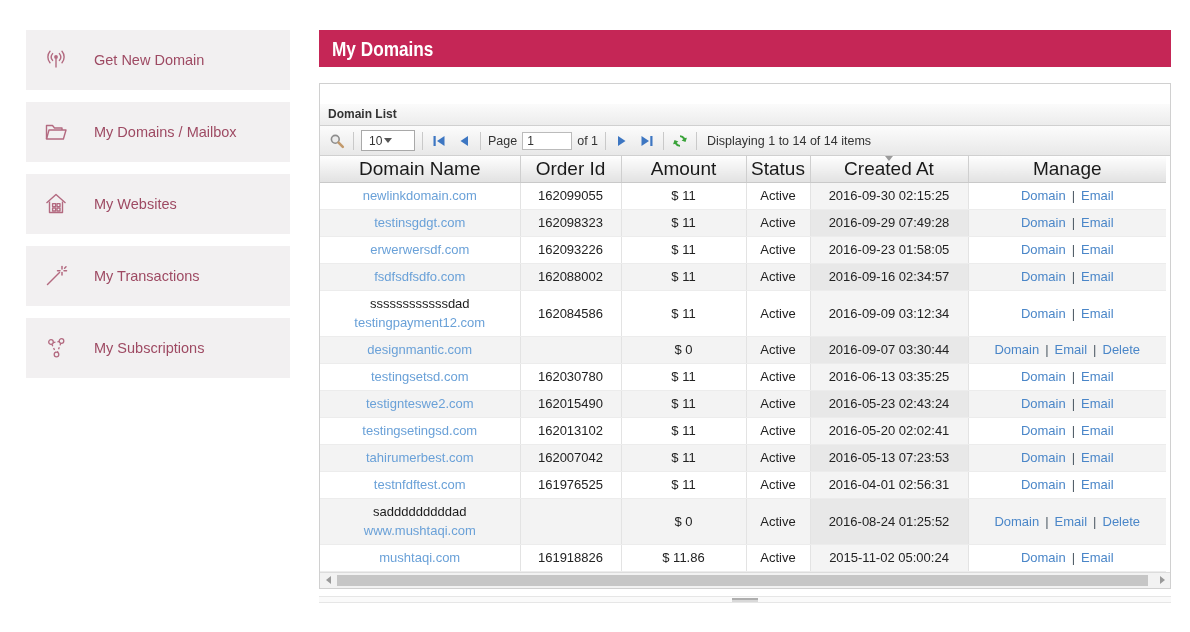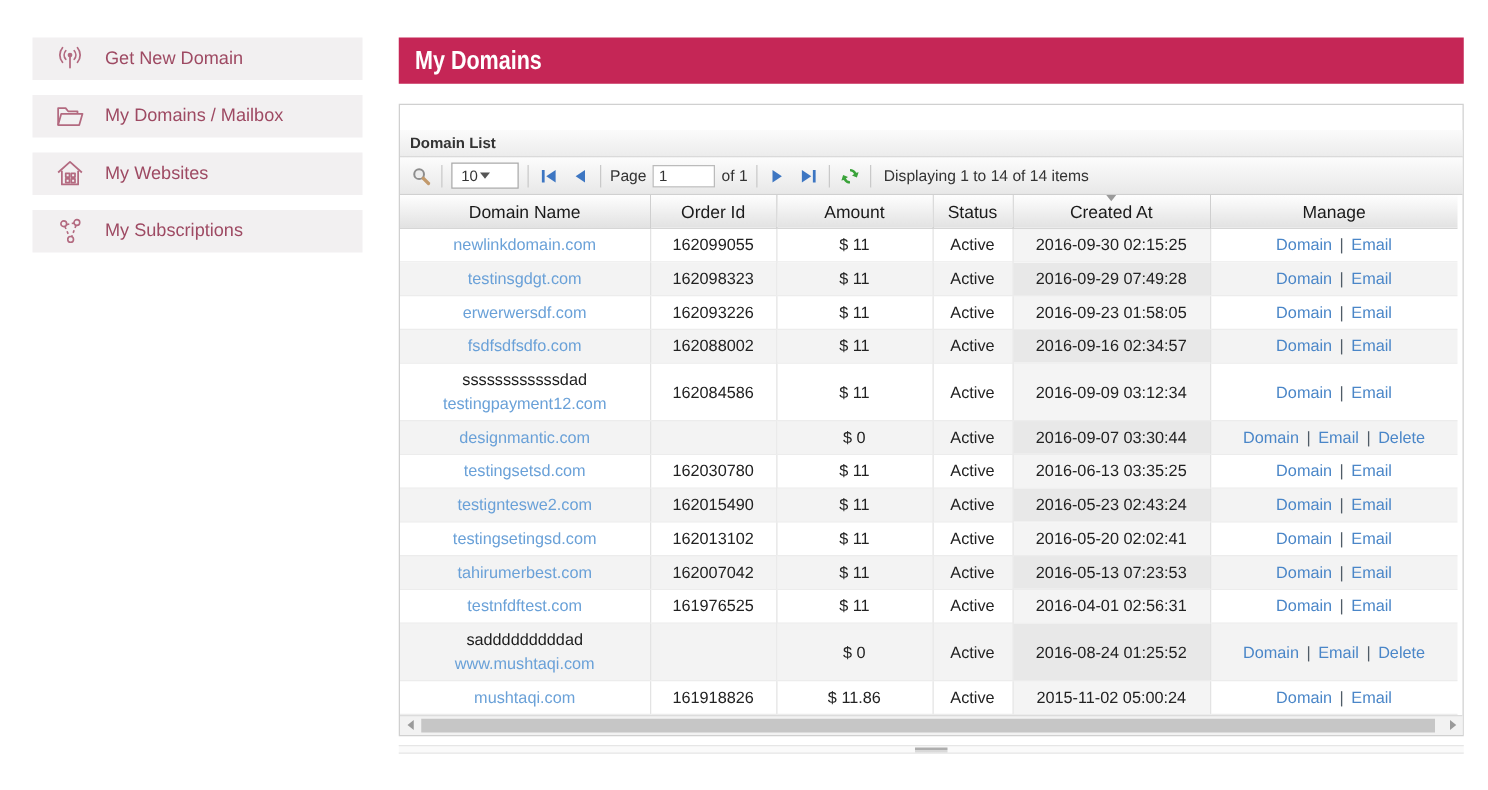--- a/index.html
+++ b/index.html
@@ -4,22 +4,22 @@
 <style>
   * { margin:0; padding:0; box-sizing:border-box; }
   html,body { background:#fff; }
   body {
     width:1190px; height:632px; overflow:hidden; position:relative;
     font-family:"Liberation Sans","DejaVu Sans",sans-serif; color:#222;
   }
   
   .sidebar { position:absolute; left:26px; top:30px; width:264px; }
   .sidebar-item {
-    height:34px; margin-bottom:12px; background:#f2f0f1;
-    display:flex; align-items:center; padding-left:17px; gap:15px;
+    height:60px; margin-bottom:12px; background:#f2f0f1;
+    display:flex; align-items:center; padding-left:17px; gap:25px;
     color:#9e4a63; cursor:pointer;
   }
   .side-icon { width:26px; height:26px; color:#b36a80; flex:0 0 26px; }
   .side-icon svg { width:26px; height:26px; display:block; }
   .side-label { font-size:14.5px; }
   
   .main { position:absolute; left:319px; top:30px; width:852px; }
   .panel-header {
     height:37px; background:#c52656; color:#fff;
     display:flex; align-items:center; padding-left:13px; overflow:hidden;
@@ -51,21 +51,21 @@
   .dd-arrow { width:0; height:0; border-left:4px solid transparent; border-right:4px solid transparent; border-top:5px solid #555; }
   .page-group { display:flex; align-items:center; gap:5px; }
   .page-input {
     width:50px; height:18px; border:1px solid #bbb; font-size:12px; padding:0 4px;
     font-family:"Liberation Sans","DejaVu Sans",sans-serif; color:#333;
   }
   .pager-status { margin-left:3px; }
   
   table { border-collapse:collapse; table-layout:fixed; width:846px; font-size:13px; }
   thead th {
-    height:26px; font-weight:normal; font-size:14px; color:#1a1a1a;
+    height:26px; font-weight:normal; font-size:19px; color:#1a1a1a;
     background:linear-gradient(#fefefe,#e2e2e2);
     border-right:1px solid #cfcfcf; border-bottom:1px solid #c9c9c9;
     position:relative; text-align:center; vertical-align:middle; cursor:pointer;
   }
   thead th:last-child { border-right:none; }
   .sort-desc {
     position:absolute; top:0; left:50%; margin-left:-4px;
     width:0; height:0; border-left:4px solid transparent; border-right:4px solid transparent;
     border-top:5px solid #9a9a9a;
   }
@@ -132,20 +132,33 @@
           <svg viewBox="0 0 26 26" fill="none" stroke="currentColor" stroke-width="1.4" stroke-linejoin="round">
             <path d="M3.5 12L13 3.5L22.5 12"></path>
             <path d="M6.5 10.5V21.5h13V10.5"></path>
             <rect x="9.6" y="12.6" width="3" height="3"></rect>
             <rect x="14" y="12.6" width="3" height="3"></rect>
             <rect x="9.6" y="17" width="3" height="3"></rect>
             <rect x="14" y="17" width="3" height="3"></rect>
           </svg>
         </span>
         <span class="side-label">My Websites</span>
+      </div>
+      <div class="sidebar-item">
+        <span class="side-icon">
+          <svg viewBox="0 0 26 26" fill="none" stroke="currentColor" stroke-width="1.5" stroke-linecap="round">
+            <line x1="4.5" y1="21.5" x2="16.5" y2="9.5"></line>
+            <line x1="19" y1="3.5" x2="19" y2="6"></line>
+            <line x1="19" y1="9.5" x2="19" y2="12"></line>
+            <line x1="14.5" y1="7.8" x2="17" y2="7.8"></line>
+            <line x1="21" y1="7.8" x2="23.5" y2="7.8"></line>
+            <line x1="21.6" y1="5.2" x2="23" y2="3.8"></line>
+          </svg>
+        </span>
+        <span class="side-label">My Transactions</span>
       </div>
       <div class="sidebar-item">
         <span class="side-icon">
           <svg viewBox="0 0 26 26" fill="none" stroke="currentColor" stroke-width="1.3">
             <circle cx="8" cy="7" r="2.3"></circle>
             <circle cx="18.5" cy="6" r="2.3"></circle>
             <circle cx="13.5" cy="19.5" r="2.3"></circle>
             <path d="M10.3 7.7l5.9-1.3" stroke-dasharray="2.2 2"></path>
             <path d="M8.9 9.2l3.6 8" stroke-dasharray="2.2 2"></path>
             <path d="M17.8 8.3l-3.4 9" stroke-dasharray="2.2 2"></path>

